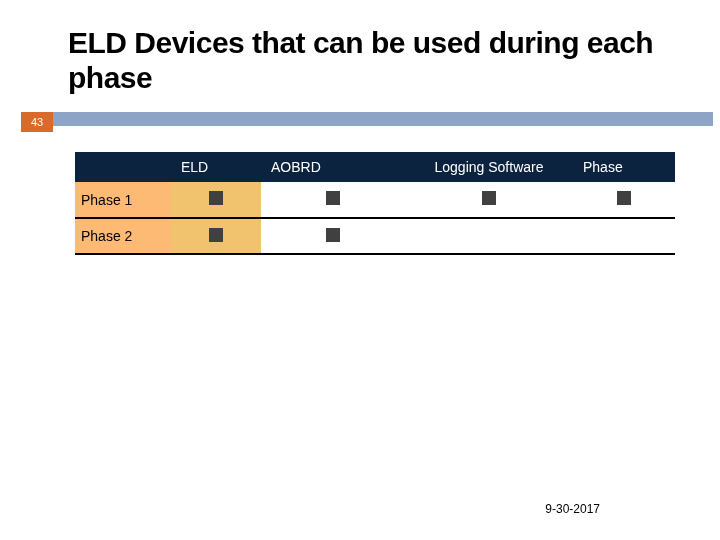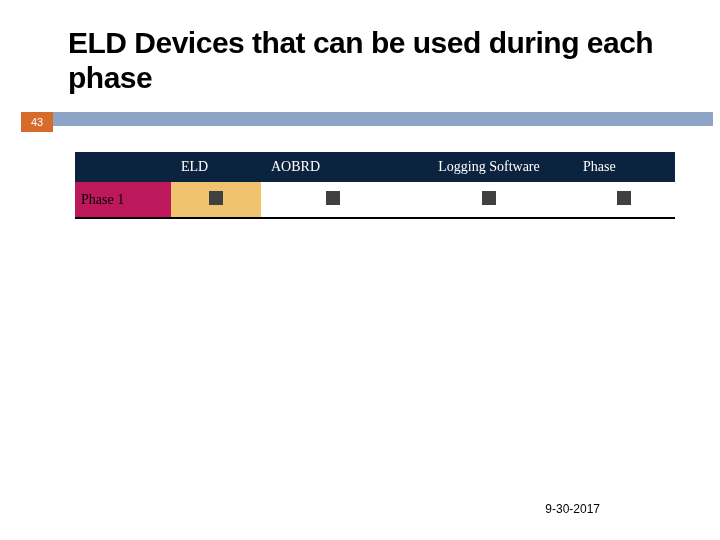--- a/index.html
+++ b/index.html
@@ -35,21 +35,20 @@
     display: flex;
     align-items: center;
     justify-content: center;
   }
   .band-right {
     flex: 1;
     background: #8ea4c6;
   }
   .table-wrap {
     margin: 0 38px 0 54px;
-    font-family: Liberation Serif, serif;
   }
   table {
     width: 100%;
     border-collapse: collapse;
     table-layout: fixed;
   }
   th {
     background: #0c2340;
     color: #fff;
     font-weight: normal;
@@ -69,21 +68,21 @@
   td {
     border-bottom: 2px solid #000;
     height: 36px;
     text-align: center;
     font-size: 14px;
     color: #000;
   }
   td.rowlabel {
     text-align: left;
     padding-left: 6px;
-    background: #be185d;
+    background: #fdba74;
   }
   td.eldcol {
     background: #f1c36f;
   }
   tr.lastrow td {
     border-bottom: 2px solid #000;
   }
   .marker {
     display: inline-block;
     width: 14px;
@@ -120,17 +119,24 @@
       </tr>
     </thead>
     <tbody>
       <tr>
         <td class="rowlabel">Phase 1</td>
         <td class="eldcol"><span class="marker"></span></td>
         <td><span class="marker"></span></td>
         <td><span class="marker"></span></td>
         <td><span class="marker"></span></td>
       </tr>
+      <tr>
+        <td class="rowlabel">Phase 2</td>
+        <td class="eldcol"><span class="marker"></span></td>
+        <td><span class="marker"></span></td>
+        <td></td>
+        <td></td>
+      </tr>
     </tbody>
   </table>
 </div>
 
 <div class="footer-date">9-30-2017</div>
 
 </body></html>

